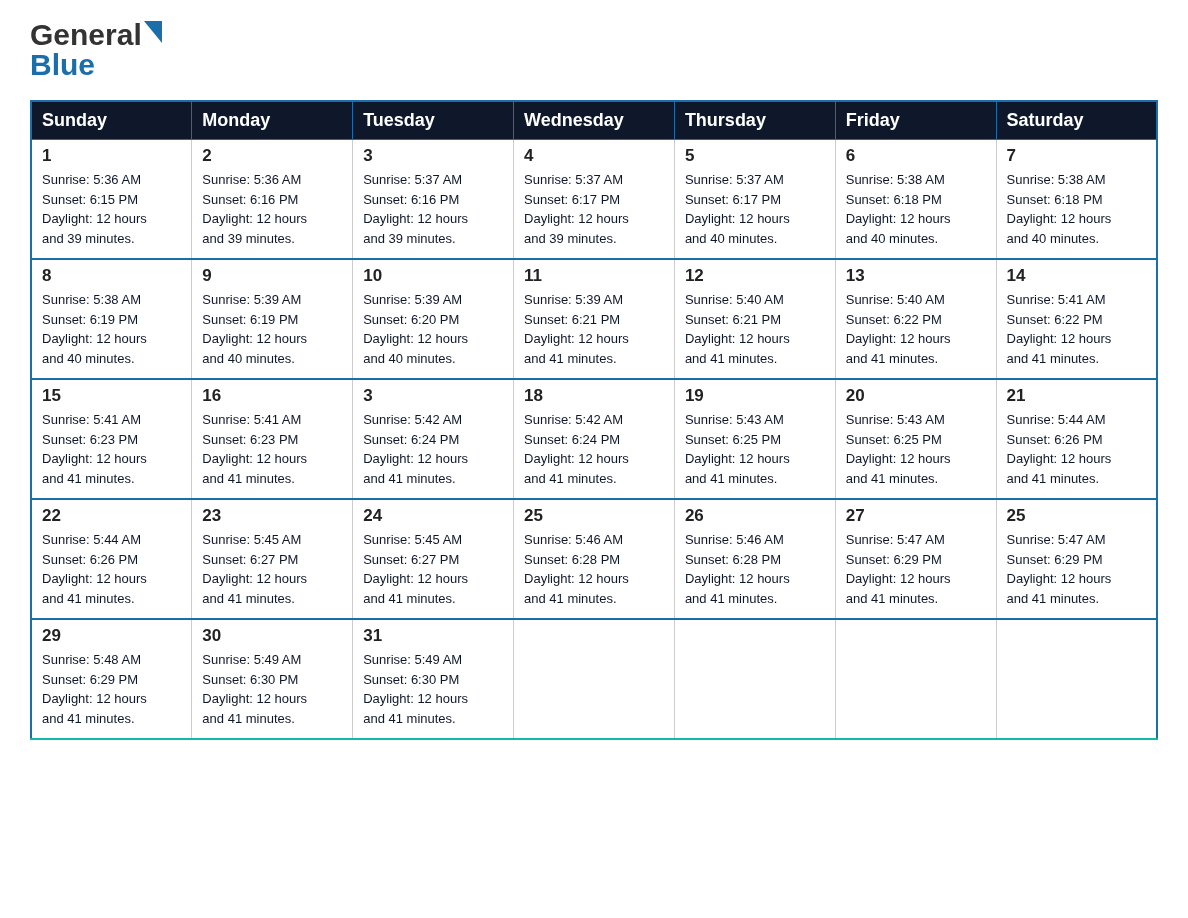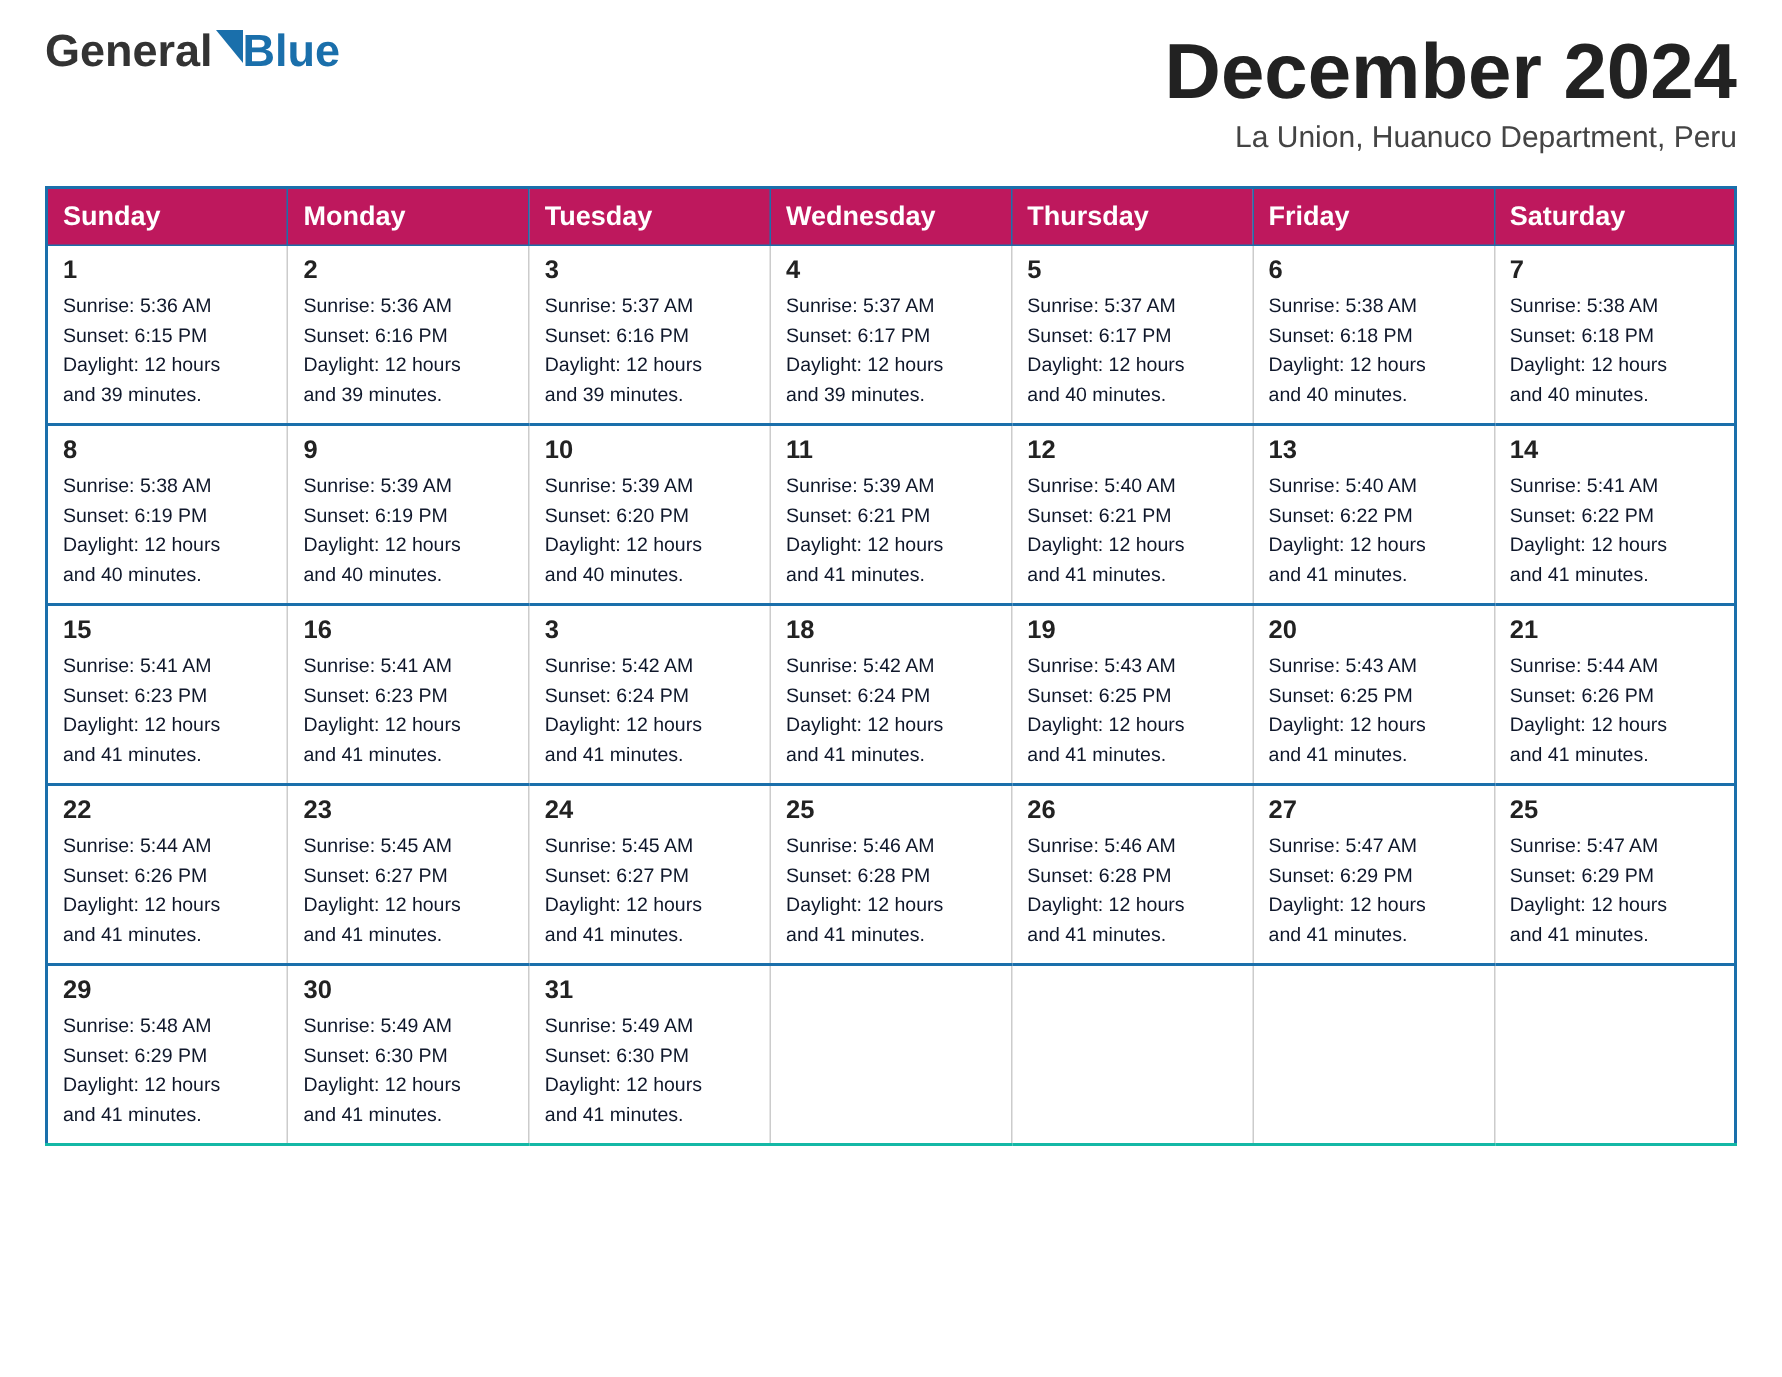--- a/index.html
+++ b/index.html
@@ -10,21 +10,21 @@
       color: #333;
     }
     .header-area {
       display: flex;
       justify-content: space-between;
       align-items: flex-start;
       margin-bottom: 20px;
     }
     .logo {
       display: flex;
-      flex-direction: row;
+      flex-direction: column;
       line-height: 1;
     }
     .title-area {
       text-align: right;
     }
     .title-area h1 {
       font-size: 52px;
       font-weight: bold;
       color: #222;
       line-height: 1.1;
@@ -34,21 +34,21 @@
       font-weight: normal;
       color: #444;
       margin-top: 4px;
     }
     .calendar {
       width: 100%;
       border-collapse: collapse;
       border: 2px solid #1a6fab;
     }
     .calendar th {
-      background-color: #be185d;
+      background-color: #0f172a;
       color: #fff;
       font-size: 18px;
       font-weight: bold;
       padding: 8px 10px;
       text-align: left;
       border: 1px solid #1a6fab;
     }
     .calendar td {
       vertical-align: top;
       padding: 6px 10px 10px 10px;
@@ -107,24 +107,20 @@
       <span class="logo-chevron">
         <svg width="18" height="22" viewBox="0 0 18 22">
           <polygon points="0,0 18,0 18,22" fill="#1a6fab"></polygon>
         </svg>
       </span>
     </div>
     <div>
       <span class="logo-text-blue">Blue</span>
     </div>
   </div>
-  <div class="title-area">
-    <h1>December 2024</h1>
-    <h2>La Union, Huanuco Department, Peru</h2>
-  </div>
 </div>
 
 <table class="calendar">
   <thead>
     <tr>
       <th>Sunday</th>
       <th>Monday</th>
       <th>Tuesday</th>
       <th>Wednesday</th>
       <th>Thursday</th>

